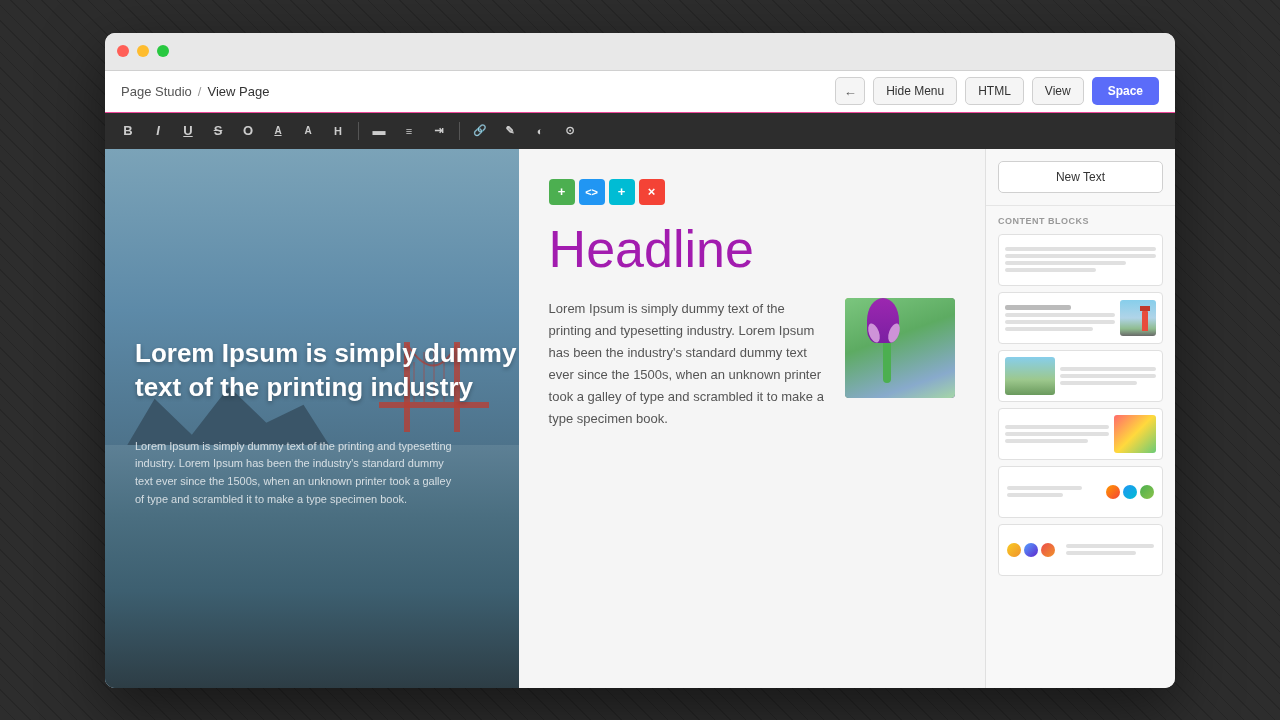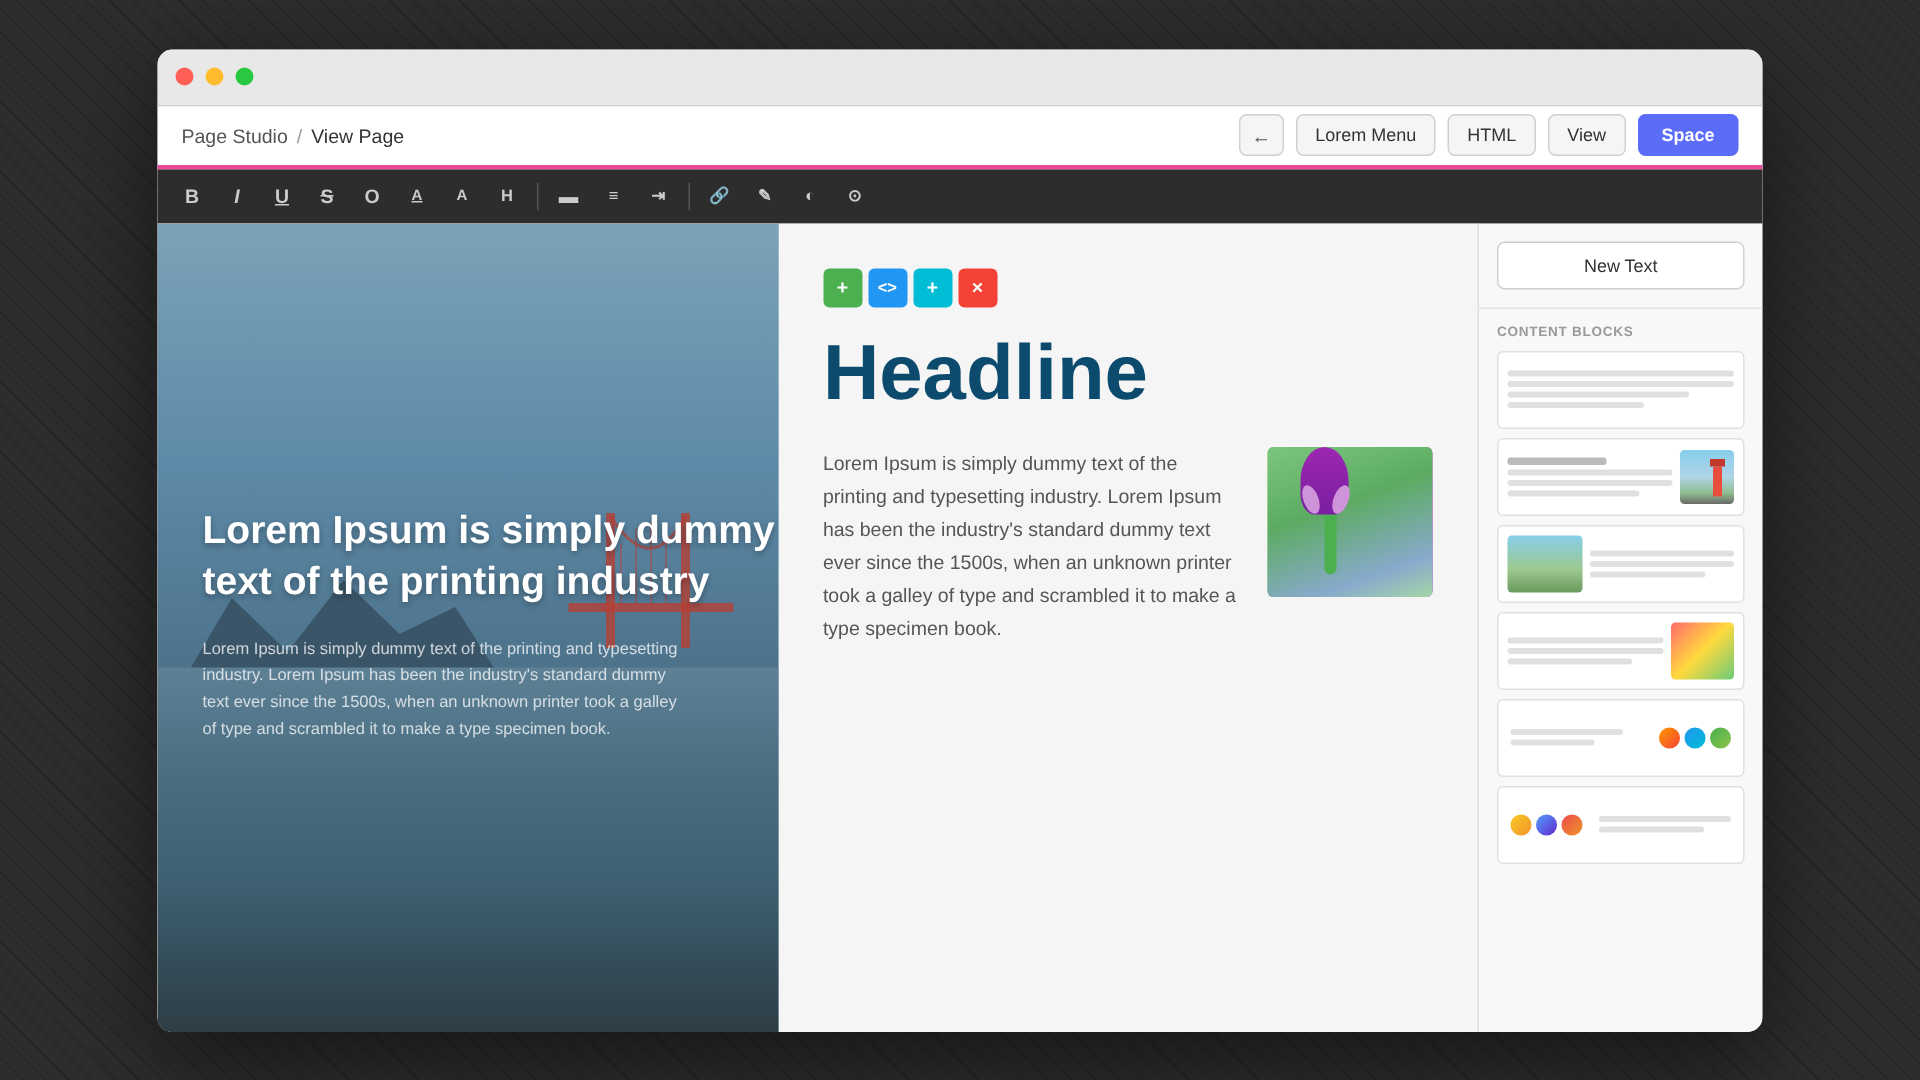--- a/index.html
+++ b/index.html
@@ -53,21 +53,21 @@
     .tl-red { background: #ff5f57; }
     .tl-yellow { background: #febc2e; }
     .tl-green { background: #28c840; }
     
     .menubar {
       background: #ffffff;
       height: 42px;
       display: flex;
       align-items: center;
       padding: 0 16px;
-      border-bottom: 3px solid #ec4899;
+      border-bottom: 1px solid #ec4899;
       flex-shrink: 0;
     }
     .breadcrumb {
       display: flex;
       align-items: center;
       gap: 6px;
       flex: 1;
       font-size: 13px;
       color: #555;
     }
@@ -213,21 +213,21 @@
       position: absolute;
       left: 30px;
       top: 35%;
       color: white;
     }
     .left-headline {
       font-size: 26px;
       font-weight: 700;
       line-height: 1.3;
       text-shadow: 0 2px 4px rgba(0,0,0,0.3);
-      margin-bottom: 20px;
+      margin-bottom: 33px;
     }
     .left-body {
       font-size: 11px;
       color: rgba(255,255,255,0.75);
       line-height: 1.6;
       max-width: 320px;
     }
     
     .right-panel {
       width: 53%;
@@ -256,22 +256,22 @@
       justify-content: center;
       font-size: 13px;
       font-weight: bold;
       color: white;
     }
     .block-btn-green { background: #4caf50; }
     .block-btn-blue { background: #2196f3; }
     .block-btn-red { background: #f44336; }
     .content-headline {
       font-size: 52px;
-      font-weight: 700;
-      color: #0c4a6e;
+      font-weight: 400;
+      color: #a21caf;
       line-height: 1.1;
       margin-bottom: 20px;
     }
     .content-row {
       display: flex;
       gap: 16px;
       align-items: flex-start;
     }
     .content-body {
       flex: 1;
@@ -410,21 +410,21 @@
   </div>
 
   <div class="menubar">
     <div class="breadcrumb">
       <span>Page Studio</span>
       <span class="breadcrumb-separator">/</span>
       <span class="breadcrumb-current">View Page</span>
     </div>
     <div class="menubar-actions">
       <button class="btn-back">←</button>
-      <button class="btn-text">Lorem Menu</button>
+      <button class="btn-text">Hide Menu</button>
       <button class="btn-text">HTML</button>
       <button class="btn-text">View</button>
       <button class="btn-save">Space</button>
     </div>
   </div>
 
   <div class="toolbar">
     <button class="toolbar-btn" style="font-weight:900;">B</button>
     <button class="toolbar-btn" style="font-style:italic;">I</button>
     <button class="toolbar-btn" style="text-decoration:underline;">U</button>

